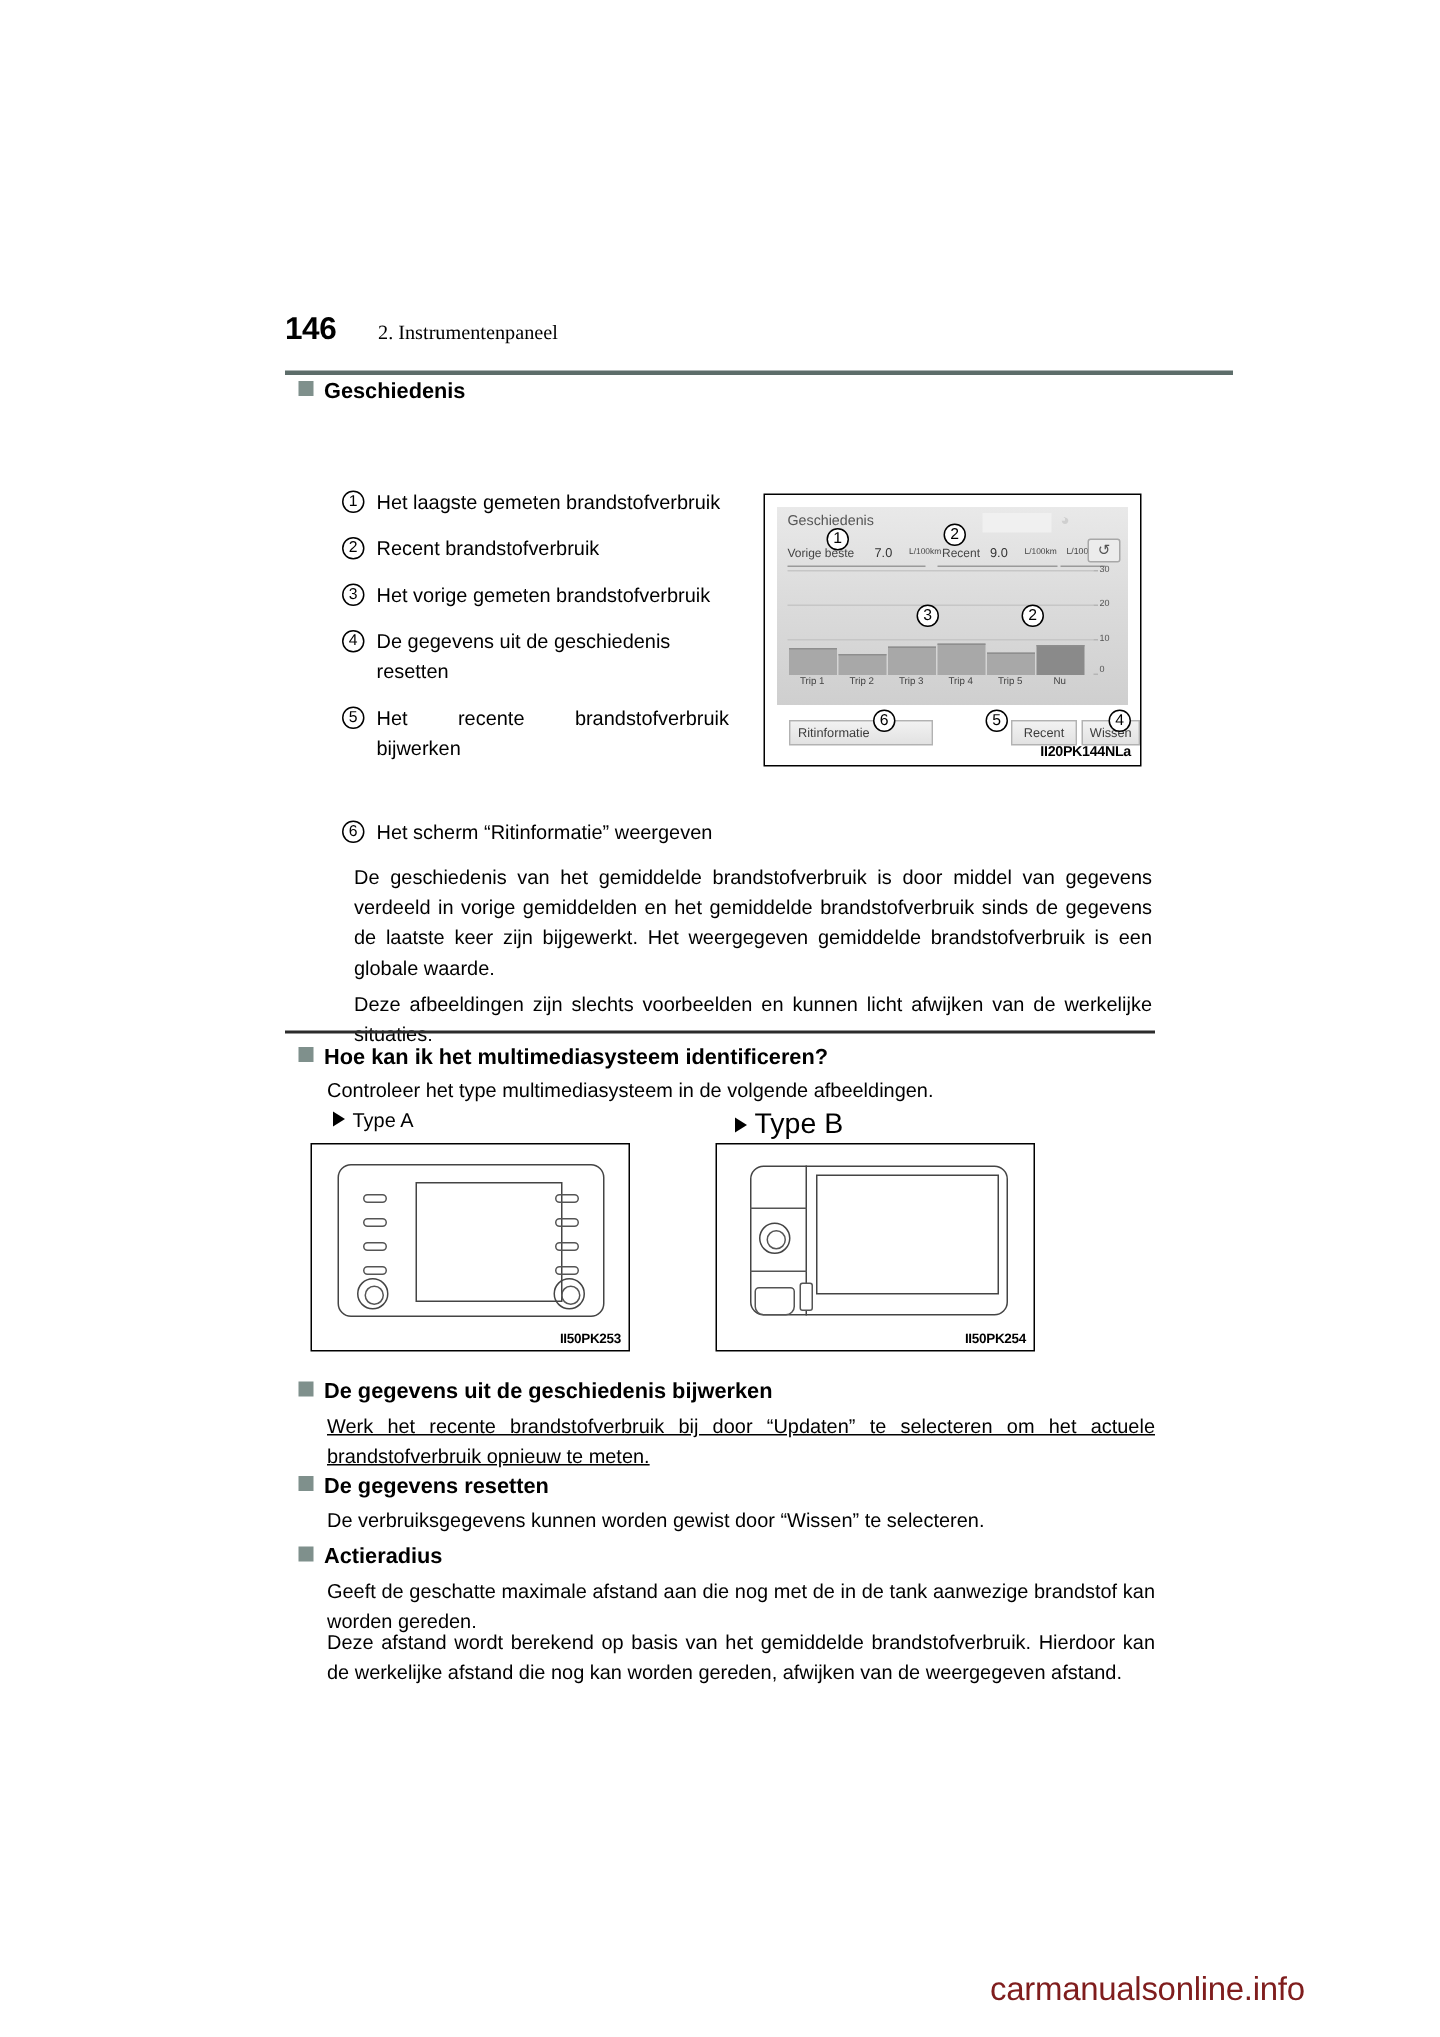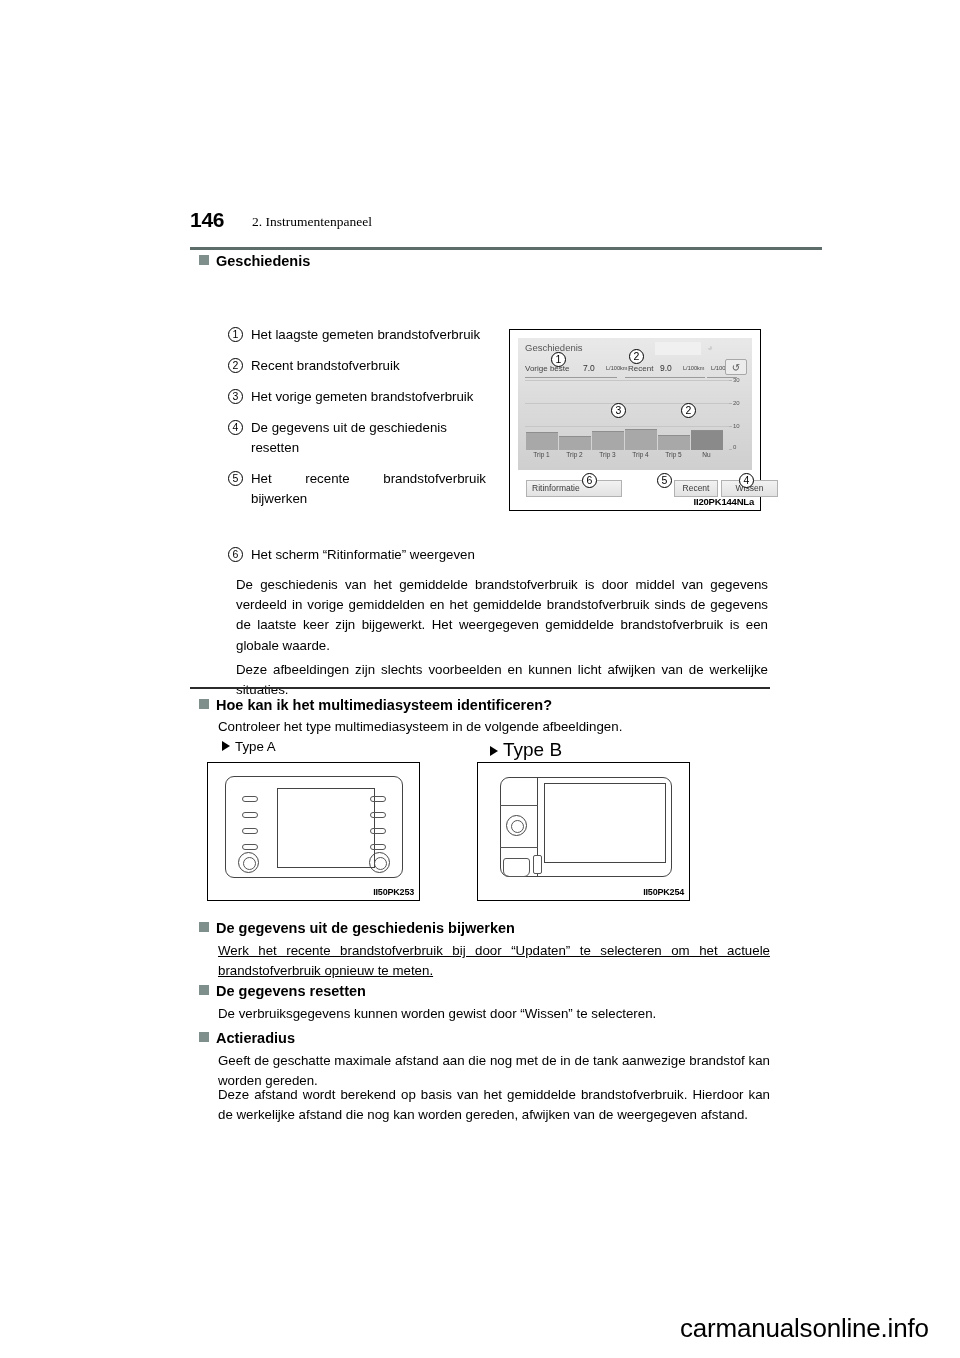--- a/index.html
+++ b/index.html
@@ -83,21 +83,21 @@
   .xlabels { position:absolute; left:7px; top:113px; width:198px; display:flex;
              font-size:6.5px; color:#444; }
   .xlabels span { flex:1; text-align:center; }
 
   .btnbar { position:absolute; left:8px; top:142px; width:234px; height:17px; }
   .sbtn { position:absolute; height:17px; border:1px solid #b2b2b2;
           background:linear-gradient(180deg,#f2f2f2,#e2e2e2);
           font-size:8.5px; line-height:15px; color:#3a3a3a; }
   .b-rit { left:0; width:96px; padding-left:5px; }
   .b-upd { left:148px; width:44px; text-align:center; }
-  .b-wis { left:195px; width:57px; text-align:center; }
+  .b-wis { left:195px; width:39px; text-align:center; }
 
   .illus-cap { position:absolute; right:6px; bottom:3px; font-size:9.5px;
                font-weight:bold; letter-spacing:-0.2px; }
 
   
   .co { position:absolute; width:15px; height:15px; border:1.3px solid #000;
         border-radius:50%; background:#fff; font-size:10.5px; line-height:13px;
         text-align:center; }
 
   
@@ -145,21 +145,21 @@
   
   .s3a-head { position:absolute; left:199px; top:920px; }
   .s3a-txt  { position:absolute; left:218px; top:941px; width:552px;text-decoration:underline; }
   .s3b-head { position:absolute; left:199px; top:983px; }
   .s3b-txt  { position:absolute; left:218px; top:1004px; width:552px; }
   .s3c-head { position:absolute; left:199px; top:1030px; }
   .s3c-txt1 { position:absolute; left:218px; top:1051px; width:552px; }
   .s3c-txt2 { position:absolute; left:218px; top:1085px; width:552px; }
 
   
-  .wm { position:absolute; left:680px; top:1313px; font-size:26px; color:#000000;
+  .wm { position:absolute; left:660px; top:1313px; font-size:22px; color:#7f1d1d;
         letter-spacing:-0.2px; }
 </style>
 </head>
 <body>
 
 <div class="page">
 
   <div class="hdr">
     <span class="hdr-num">146</span>
     <span class="hdr-title">2. Instrumentenpaneel</span>

